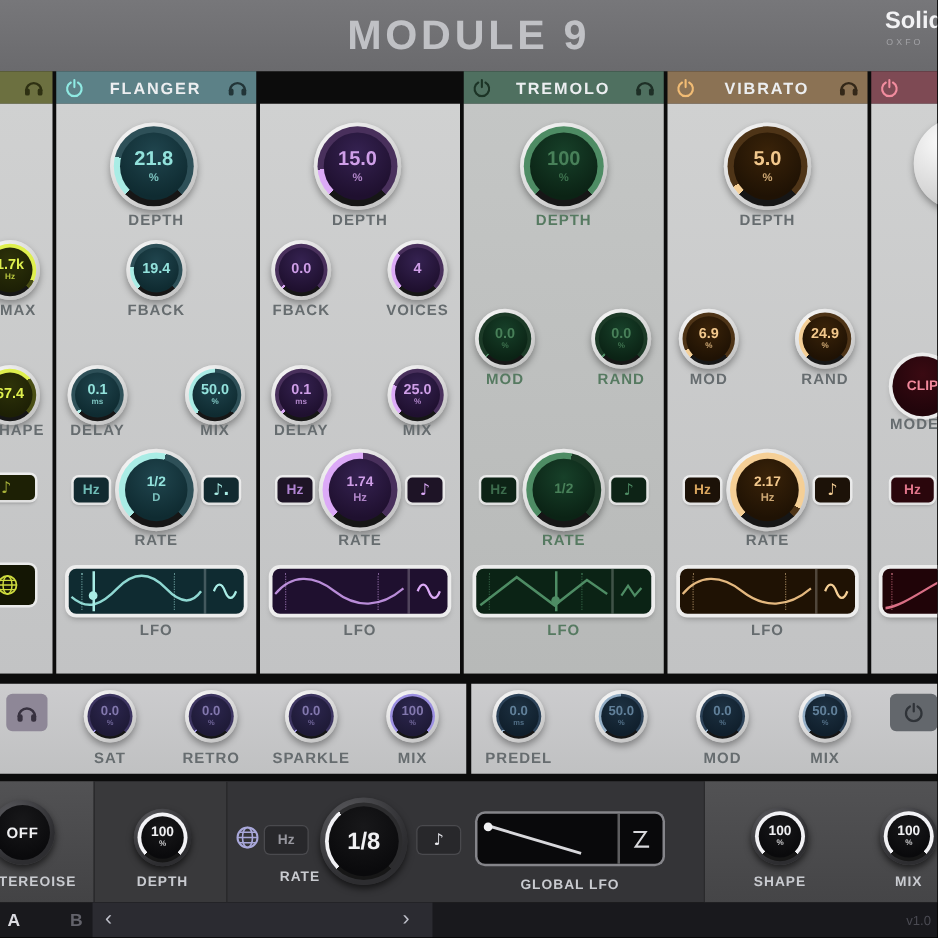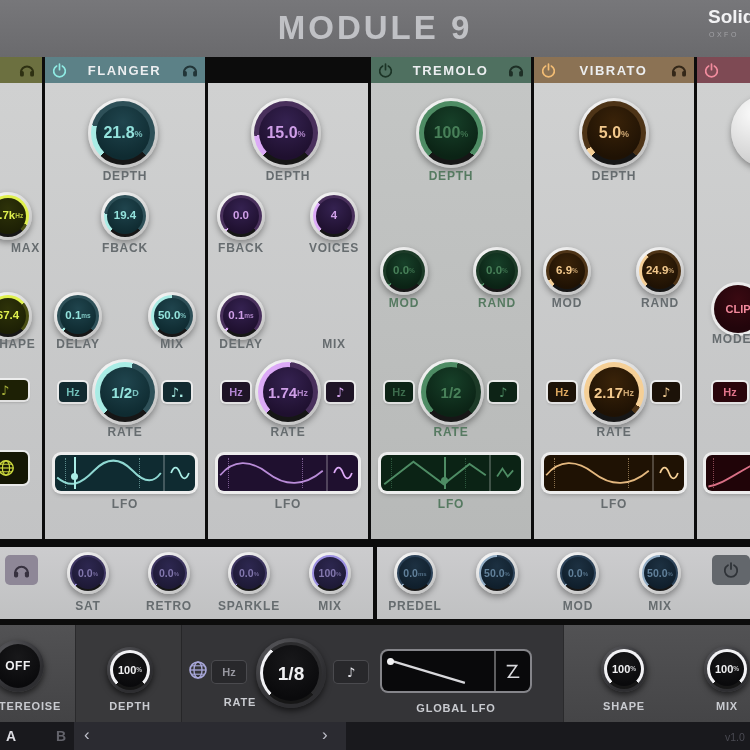--- a/index.html
+++ b/index.html
@@ -18,25 +18,25 @@
   .panel{top:83px;height:456px;background:linear-gradient(#d0d1d1,#c2c3c4);}
   .panel.dim{background:linear-gradient(#c4c6c5,#b7b9b8);}
   
   .knob{position:absolute;border-radius:50%;
         background:radial-gradient(circle at 32% 26%,#fbfbfb,#dadada 58%,#aeaeae);
         box-shadow:0 3px 6px rgba(0,0,0,.35);}
   .knob .ring{position:absolute;inset:3px;border-radius:50%;
         background:conic-gradient(from 225deg,var(--ac) 0 var(--arc),var(--track) var(--arc) 270deg,#161616 270deg 360deg);}
   .knob .face{position:absolute;border-radius:50%;inset:8px;
         background:radial-gradient(circle at 50% 30%,var(--face2,var(--face)),var(--face) 75%);
-        display:flex;align-items:center;justify-content:center;}
+        display:flex;flex-direction:column;align-items:center;justify-content:center;}
   .knob .val{font-weight:bold;color:var(--vc);line-height:1;}
   .knob .unit{font-weight:bold;color:var(--vc);opacity:.8;line-height:1;margin-top:2px;}
   .k70{width:70px;height:70px;} .k70 .val{font-size:16px;} .k70 .unit{font-size:9px;}
-  .k66{width:66px;height:66px;} .k66 .val{font-size:15px;} .k66 .unit{font-size:9px;}
+  .k66{width:66px;height:66px;} .k66 .val{font-size:11px;} .k66 .unit{font-size:9px;}
   .k48{width:48px;height:48px;} .k48 .face{inset:6px;} .k48 .val{font-size:11.5px;} .k48 .unit{font-size:6.5px;margin-top:1px;}
   .k42{width:42px;height:42px;} .k42 .face{inset:5px;} .k42 .val{font-size:10.5px;} .k42 .unit{font-size:6px;margin-top:1px;}
   .k46{width:46px;height:46px;} .k46 .face{inset:6px;} .k46 .val{font-size:11px;} .k46 .unit{font-size:6.5px;margin-top:1px;}
   .kdark{background:radial-gradient(circle at 32% 26%,#5b5b5f,#2d2d30 70%);box-shadow:0 3px 6px rgba(0,0,0,.6);}
   .k52{width:52px;height:52px;} .k52 .face{inset:4px;} .k52 .val{font-size:12px;letter-spacing:.5px;}
   .k70b{width:70px;height:70px;} .k70b .face{inset:7px;} .k70b .val{font-size:19px;}
   
   .m-fl{--ac:#a9ece5;--track:#2e5058;--face:#0f2b31;--face2:#20454e;--vc:#93e2dc;}
   .m-ch{--ac:#dcaaf7;--track:#49305c;--face:#1f102f;--face2:#352251;--vc:#cf9fe8;}
   .m-tr{--ac:#4e8c64;--track:#1c3a27;--face:#0b2315;--face2:#174029;--vc:#488059;}
@@ -158,21 +158,21 @@
   <div class="abs panel" style="left:534px;width:160px;"></div>
   <div class="abs panel" style="left:697px;width:53px;"></div>
 
   <div class="knob k48 m-lt" style="left:-16px;top:192px;--arc:250deg;">
     <div class="ring"></div>
       <div class="face">
         <span class="val">1.7k</span>
         <span class="unit">Hz</span>
       </div>
   </div>
-  <div class="lab" style="left:0;top:242px;width:40px;text-align:right;">MAX</div>
+  <div class="lab" style="left:0;top:242px;width:40px;text-align:left;">MAX</div>
   <div class="knob k48 m-lt" style="left:-16px;top:292px;--arc:185deg;">
     <div class="ring"></div>
       <div class="face">
         <span class="val">67.4</span>
         <span class="unit"></span>
       </div>
   </div>
   <div class="lab" style="left:-14px;top:338px;width:54px;">SHAPE</div>
   <div class="pill notef" style="left:-18px;top:380px;width:46px;background:#1d2005;color:#aab43a;">
       <span>♪</span>
@@ -271,20 +271,27 @@
         <span class="unit"></span>
       </div>
   </div>
   <div class="lab" style="left:191px;top:242px;width:100px;">FBACK</div>
   <div class="lab" style="left:284px;top:242px;width:100px;">VOICES</div>
   <div class="knob k48 m-ch" style="left:217px;top:292px;--arc:6deg;">
     <div class="ring"></div>
       <div class="face">
         <span class="val">0.1</span>
         <span class="unit">ms</span>
+      </div>
+  </div>
+  <div class="knob k48 m-ch" style="left:310px;top:292px;--arc:68deg;">
+    <div class="ring"></div>
+      <div class="face">
+        <span class="val">25.0</span>
+        <span class="unit">%</span>
       </div>
   </div>
   <div class="lab" style="left:191px;top:338px;width:100px;">DELAY</div>
   <div class="lab" style="left:284px;top:338px;width:100px;">MIX</div>
   <div class="pill" style="left:222px;top:382px;width:28px;background:#1e1426;color:#b184d2;">Hz</div>
   <div class="knob k66 m-ch" style="left:255px;top:359px;--arc:140deg;">
     <div class="ring"></div>
       <div class="face">
         <span class="val">1.74</span>
         <span class="unit">Hz</span>

